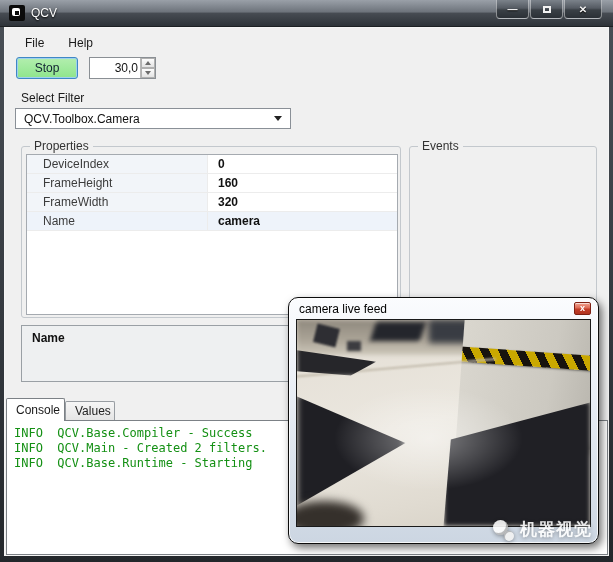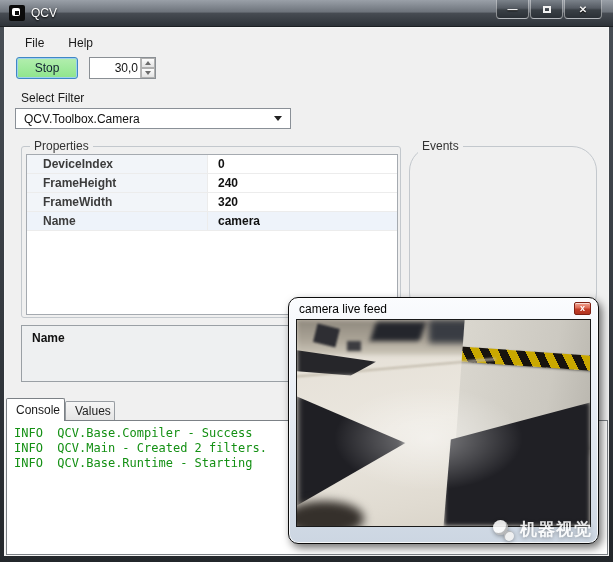--- a/index.html
+++ b/index.html
@@ -80,31 +80,30 @@
     padding:0 8px; cursor:default;
   }
   .dropdown-text { flex:1; color:#111; }
   .dd-arrow { width:0; height:0; border-left:4px solid transparent; border-right:4px solid transparent; border-top:5px solid #222; }
   
   .groupbox { position:absolute; border:1px solid #c3c8cd; border-radius:3px; }
   .groupbox-label {
     position:absolute; top:-8px; left:8px; background:#f0f0f0; padding:0 4px; color:#333;
   }
   .props-box { left:16px; top:118px; width:380px; height:172px; }
-  .events-box { left:404px; top:118px; width:188px; height:172px;border-radius:25px; }
+  .events-box { left:404px; top:118px; width:188px; height:172px; }
   .props-table {
     position:absolute; left:4px; top:7px; width:372px; height:161px;
     background:#fff; border:1px solid #a5aab0;
   }
   .prow { display:flex; height:19px; border-bottom:1px solid #ececec; }
   .prow.tint { background:#eef3fa; }
   .pname {
     width:181px; padding:2px 0 0 16px; color:#3c3c3c; background:#f2f5f9;
     border-right:1px solid #ececec;
-    font-weight:bold;
   }
   .prow.tint .pname { background:transparent; }
   .pvalue { flex:1; padding:2px 0 0 10px; font-weight:bold; color:#111; }
   
   .desc-panel {
     position:absolute; left:16px; top:297px; width:380px; height:57px;
     background:#eef0f1; border:1px solid #9aa0a5; padding:5px 10px;
   }
   .desc-title { font-weight:bold; color:#111; }
   
@@ -245,21 +244,21 @@
 
     <div class="groupbox props-box">
       <span class="groupbox-label">Properties</span>
       <div class="props-table">
         <div class="prow">
           <div class="pname">DeviceIndex</div>
           <div class="pvalue">0</div>
         </div>
         <div class="prow">
           <div class="pname">FrameHeight</div>
-          <div class="pvalue">240</div>
+          <div class="pvalue">160</div>
         </div>
         <div class="prow">
           <div class="pname">FrameWidth</div>
           <div class="pvalue">320</div>
         </div>
         <div class="prow tint">
           <div class="pname">Name</div>
           <div class="pvalue">camera</div>
         </div>
       </div>

